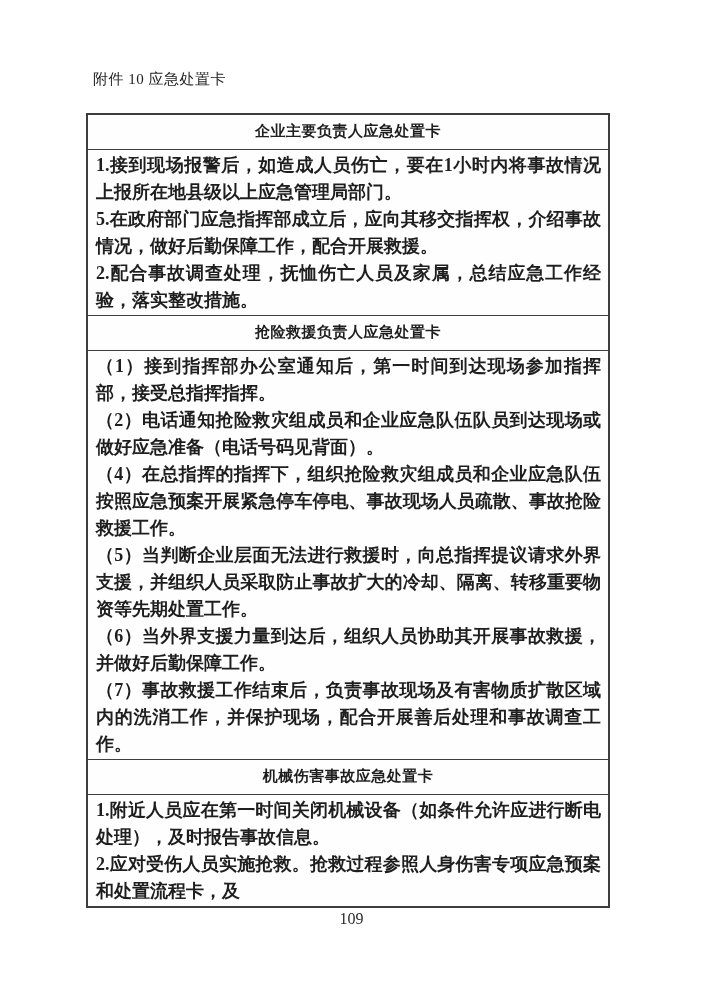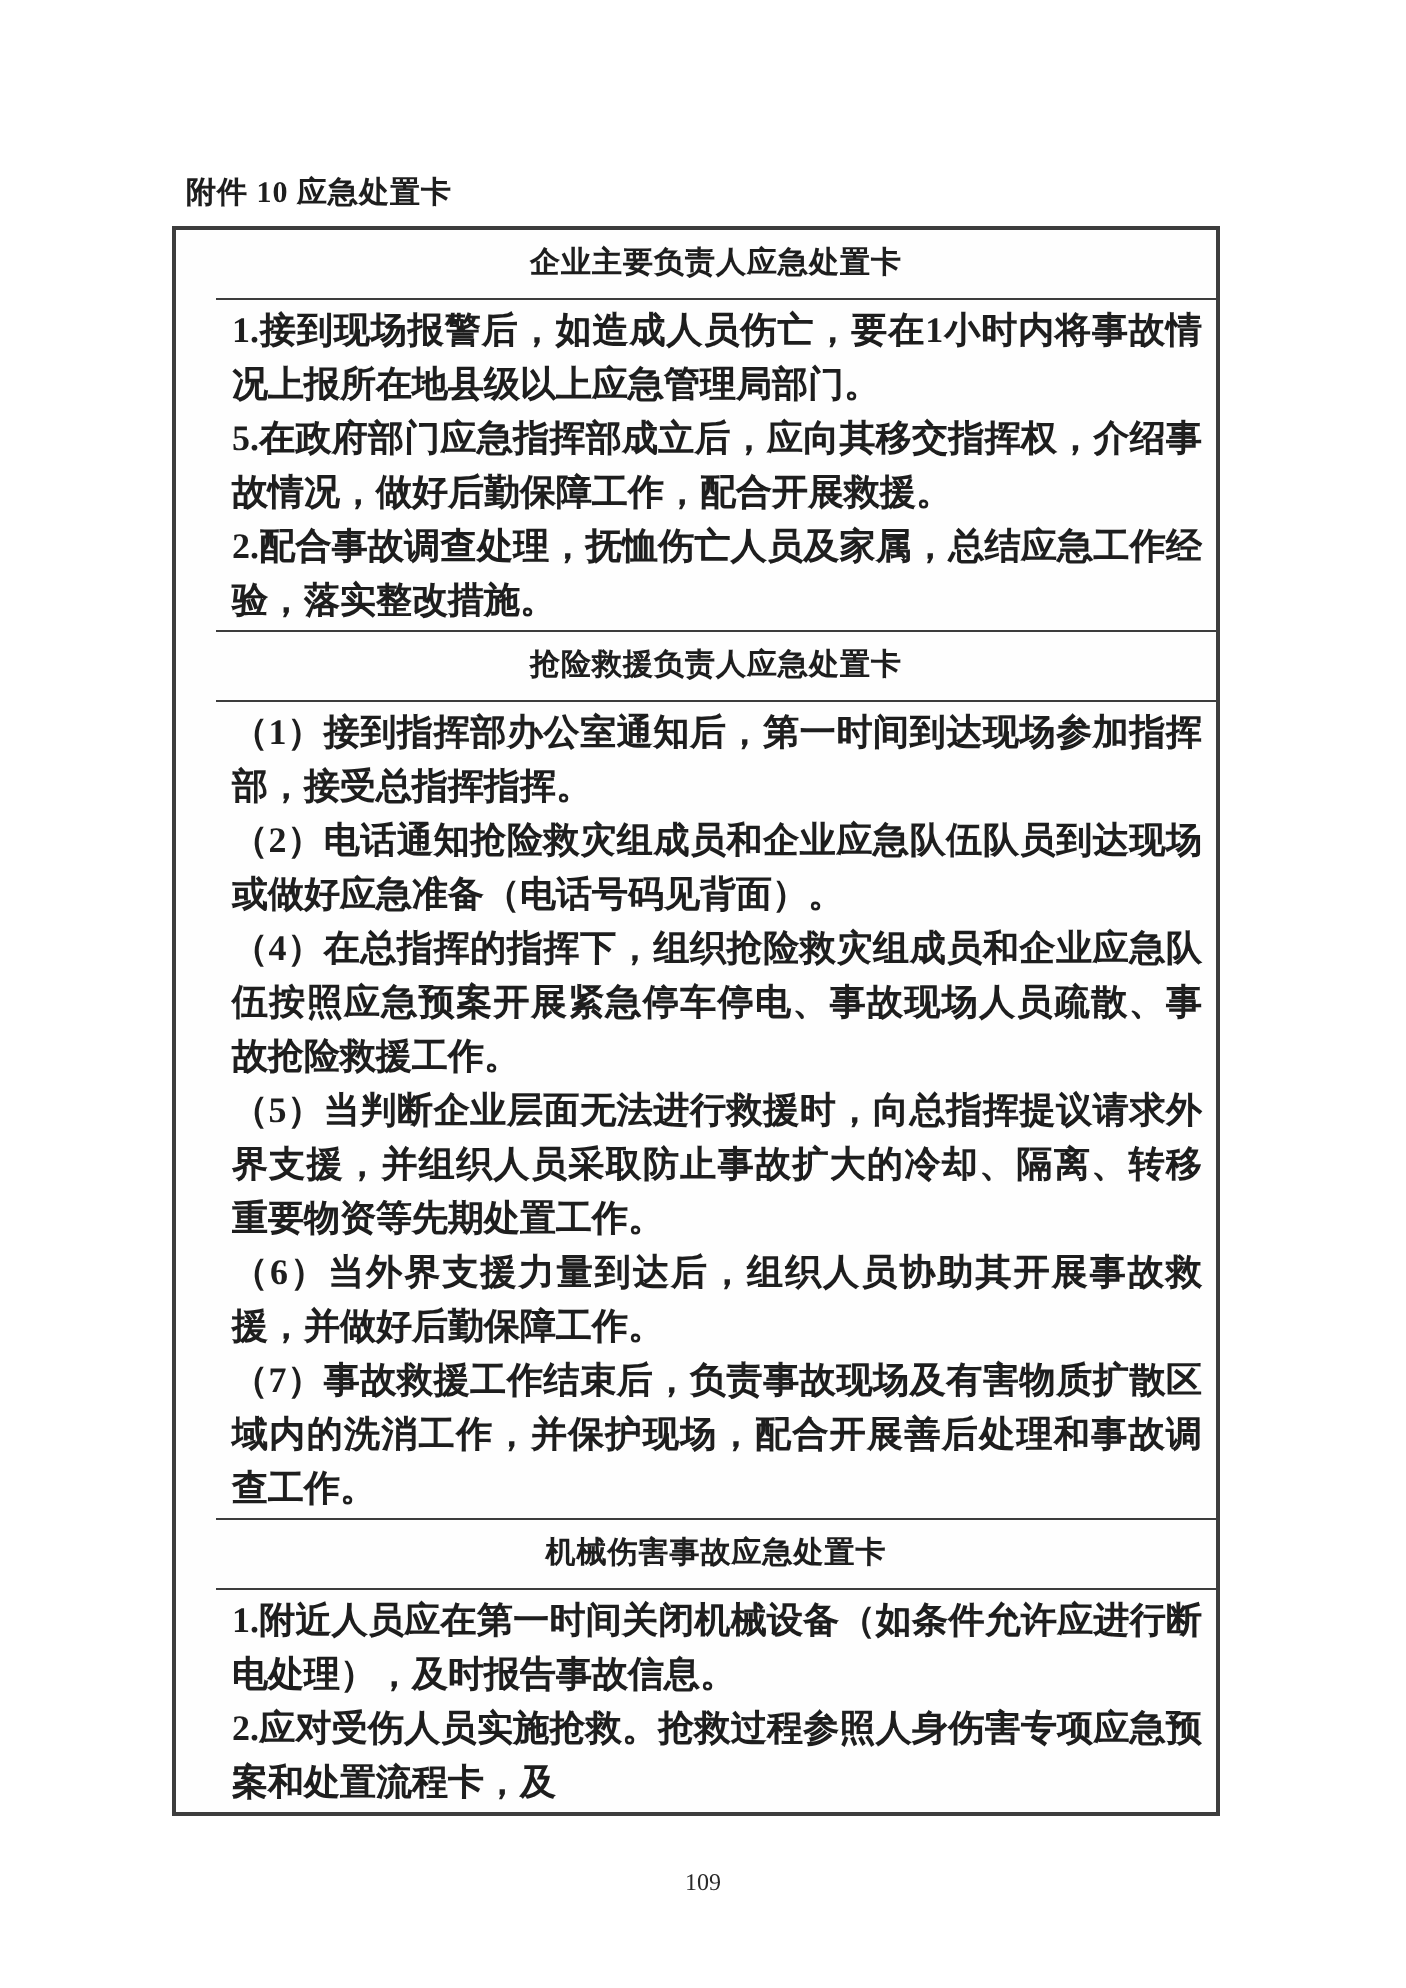--- a/index.html
+++ b/index.html
@@ -9,34 +9,33 @@
   }
   body {
     background: #ffffff;
     color: #1e1e1e;
     font-family: "Liberation Serif", "DejaVu Serif", serif;
     position: relative;
   }
   .doc-title {
     position: absolute;
     left: 93px;
-    top: 87px;
+    top: 70px;
     font-size: 15px;
-    font-weight: bold;
+    font-weight: normal;
     letter-spacing: 0.5px;
     white-space: nowrap;
   }
   .card-table {
     position: absolute;
     left: 86px;
     top: 113px;
     width: 524px;
     border: 2px solid #3d3d3d;
     background: #fefefe;
-    padding-left: 20px;
   }
   .section-header {
     text-align: center;
     font-weight: bold;
     font-size: 15px;
     padding: 7px 4px 8px 4px;
     border-top: 1px solid #3d3d3d;
     border-bottom: 1px solid #3d3d3d;
     letter-spacing: 0.5px;
   }
@@ -52,23 +51,22 @@
     text-align: justify;
     word-break: break-all;
     font-weight: bold;
   }
   .page-number {
     position: absolute;
     top: 910px;
     left: 0;
     width: 100%;
     text-align: center;
-    font-size: 12px;
+    font-size: 16px;
     color: #2a2a2a;
-    margin-top: 24px;
   }
 </style>
 </head>
 <body>
 
 <div class="page">
 
   <div class="doc-title">附件 10 应急处置卡</div>
 
   <div class="card-table">

